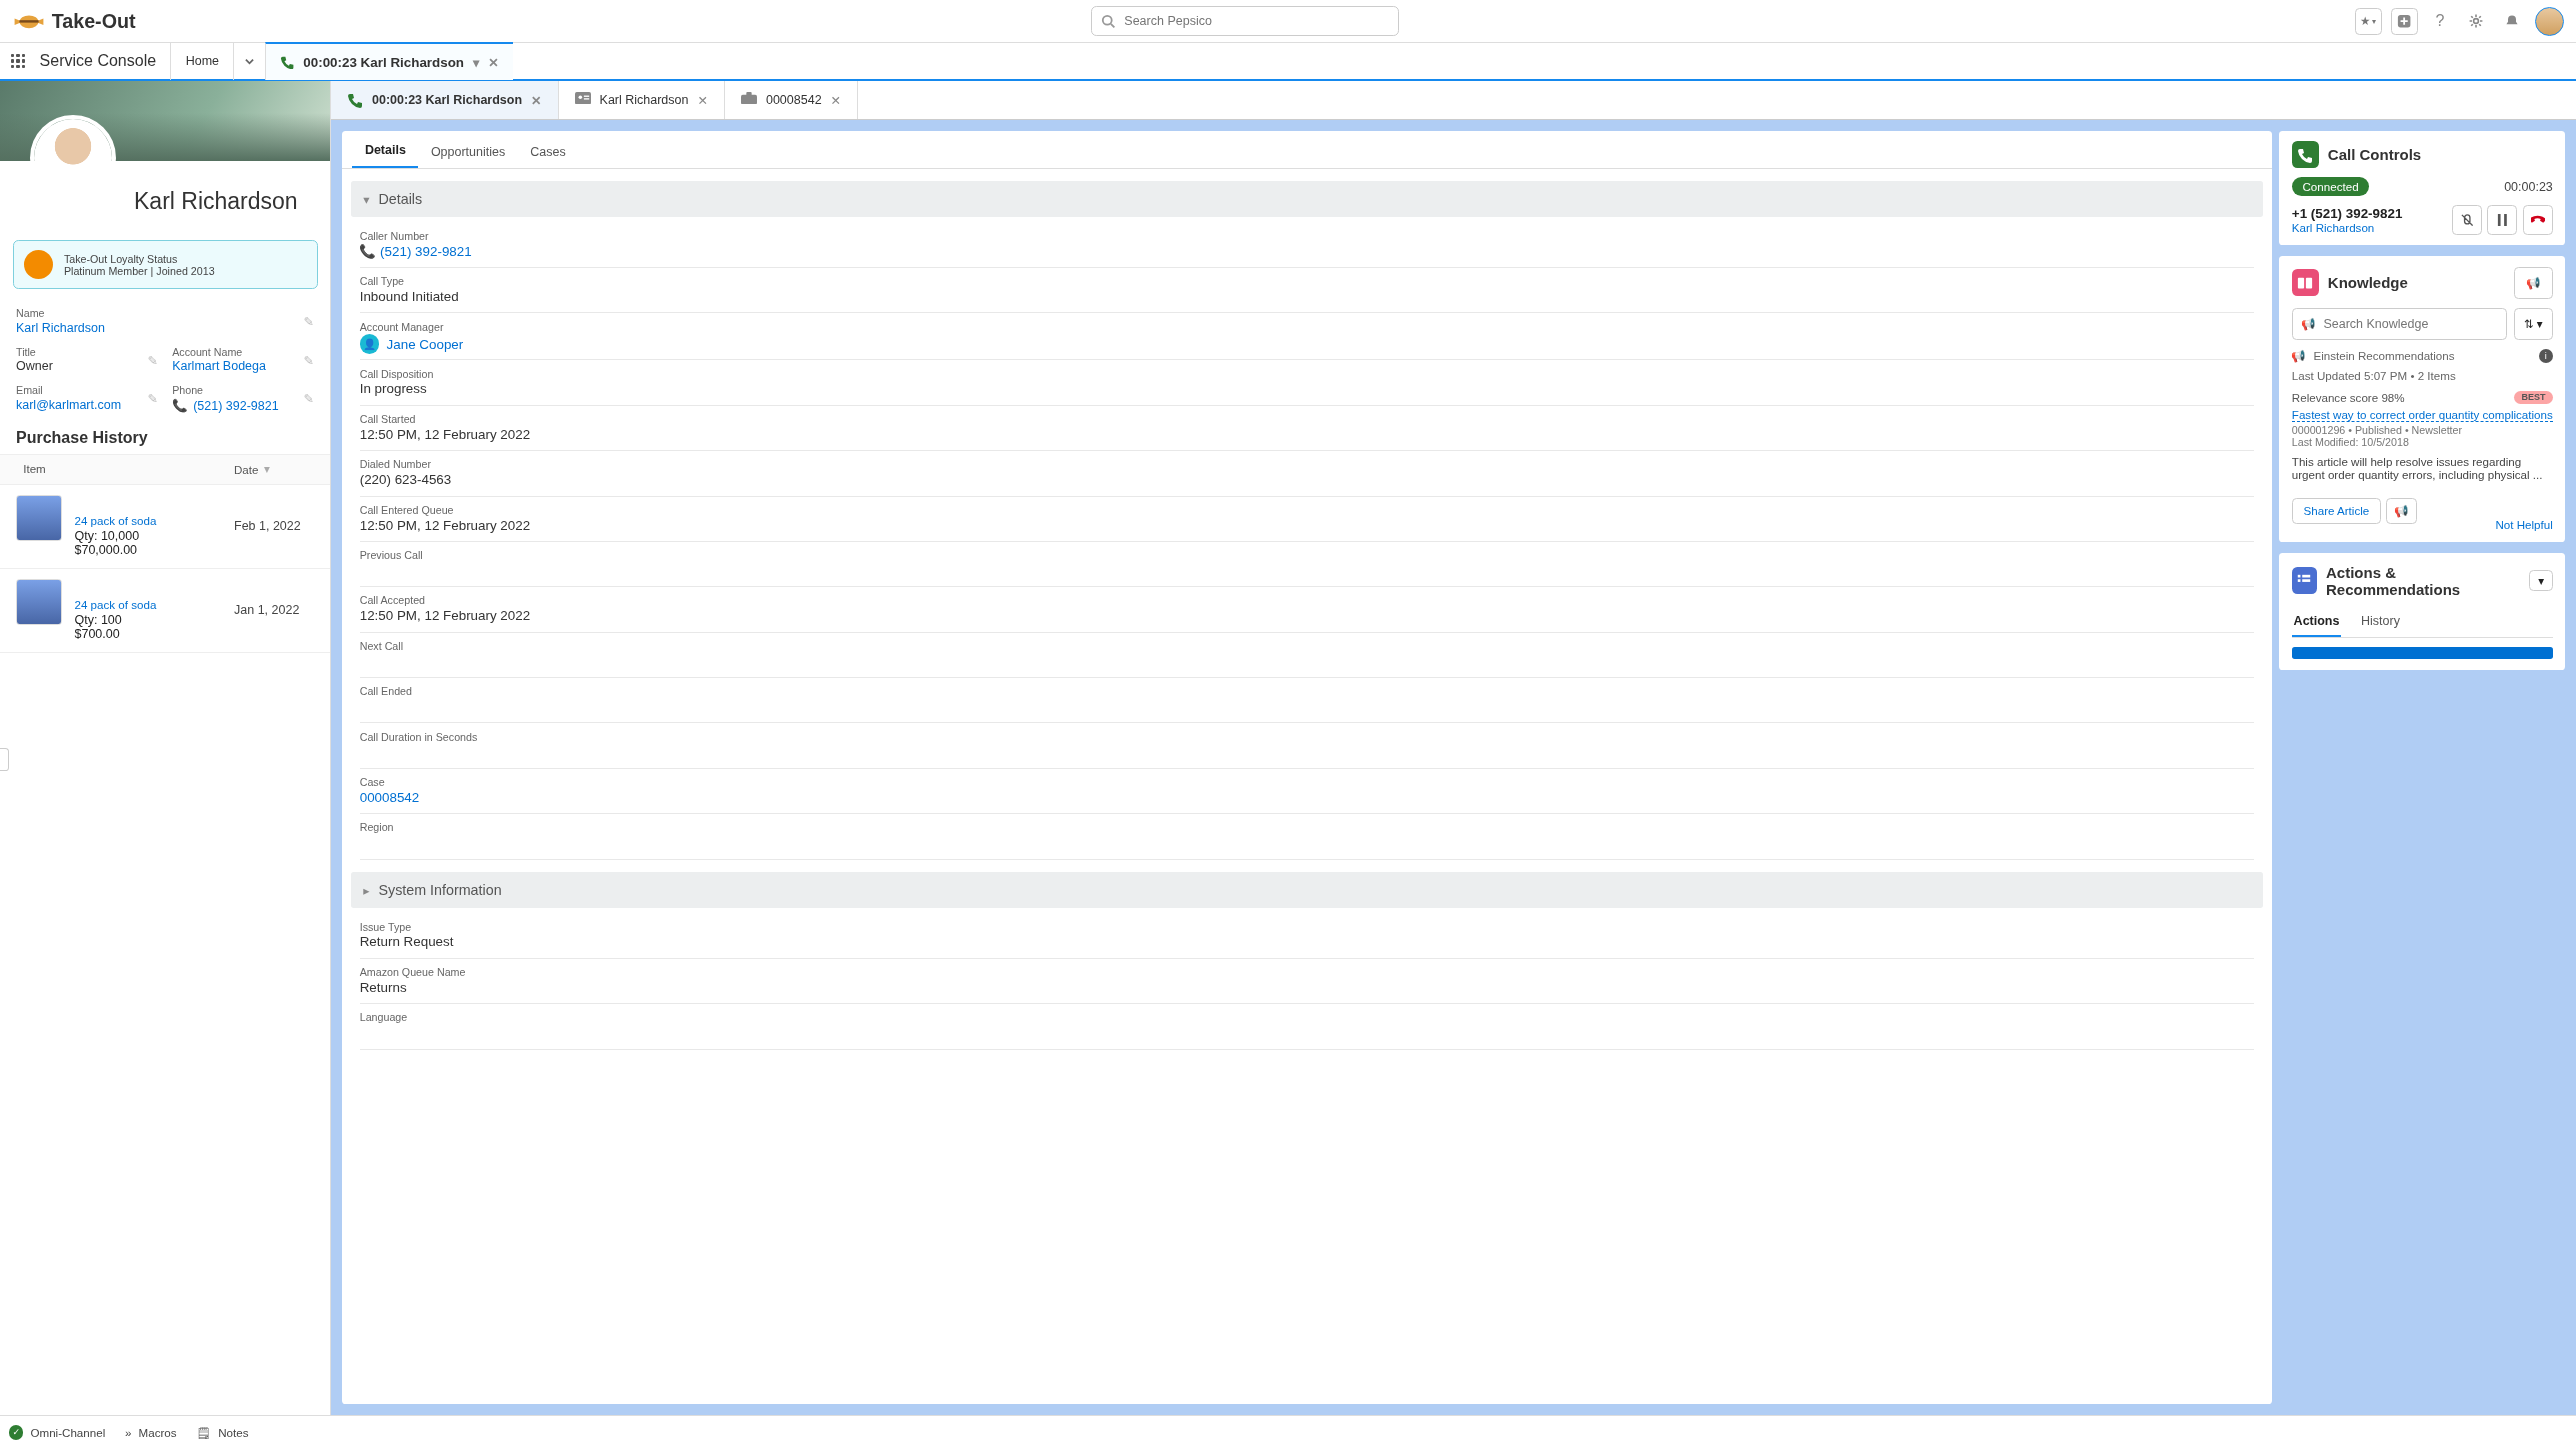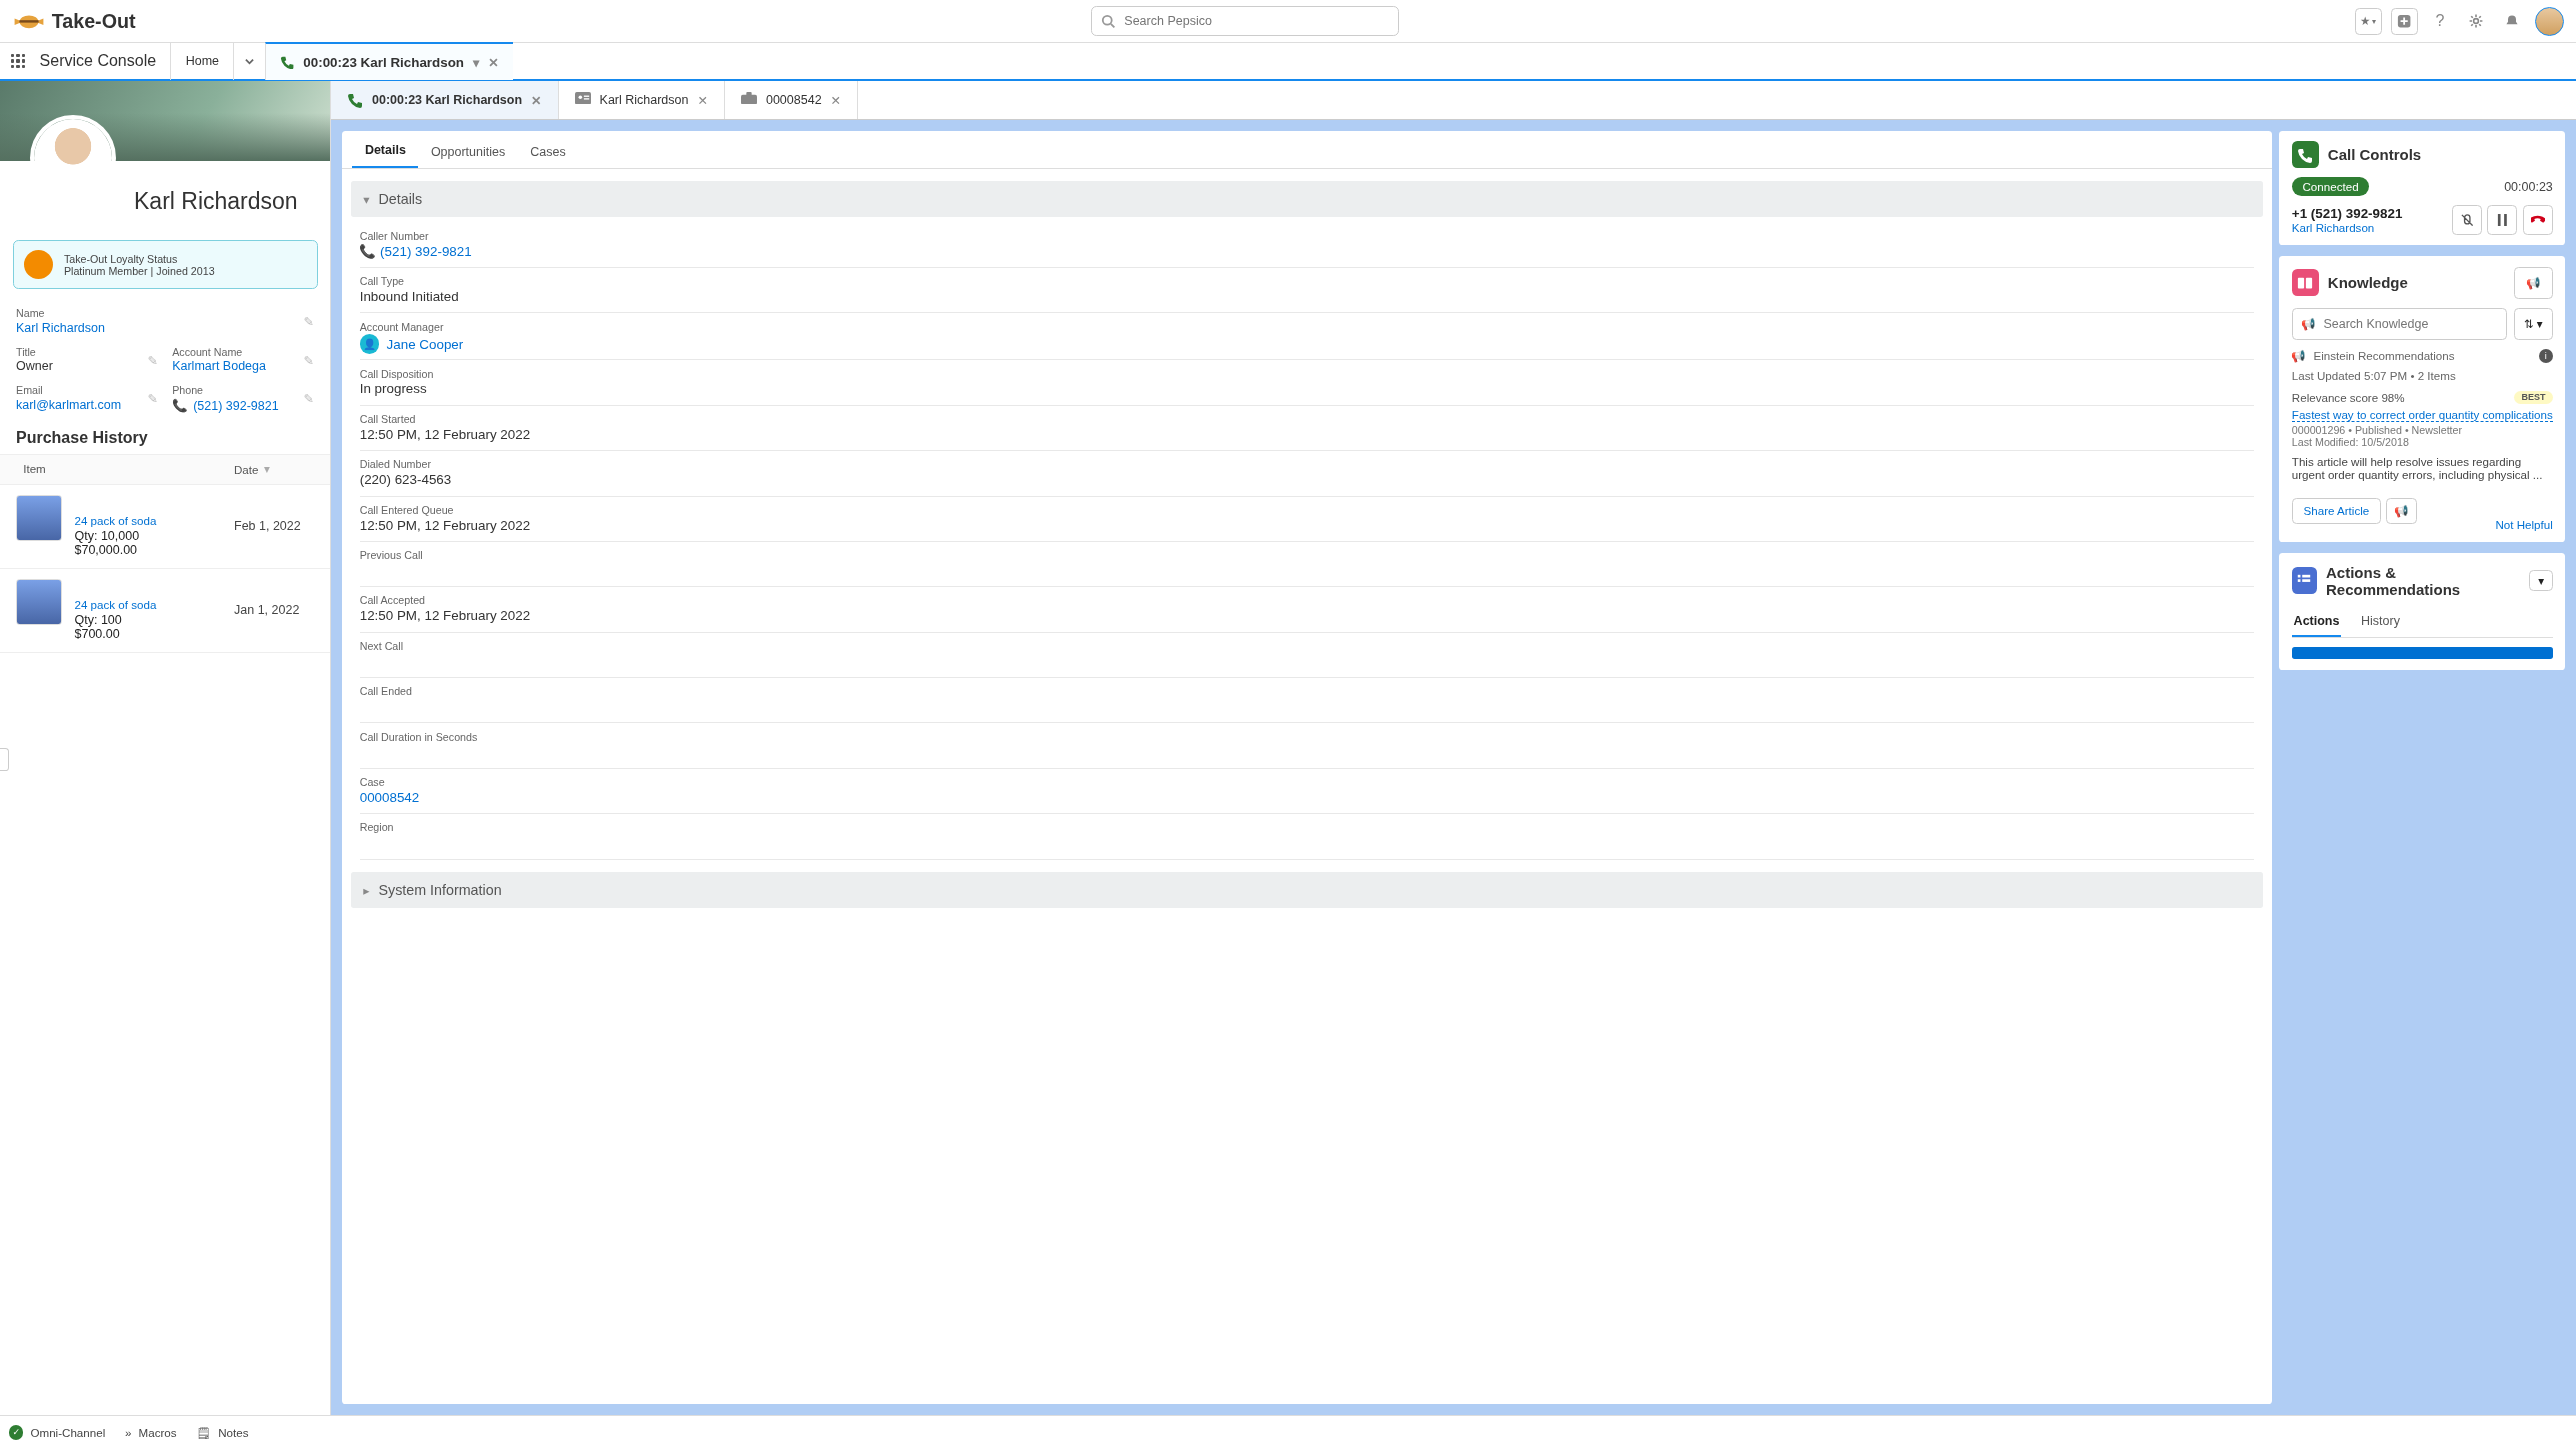--- a/index.html
+++ b/index.html
@@ -91,21 +91,21 @@
 .btn-row { display:flex; gap:5.4px; }
 .ctl-btn { width:30px; height:30px; border:0.9px solid #ccc; border-radius:4.5px; background:#fff; display:flex; align-items:center; justify-content:center; font-size:12.5px; }
 .ctl-btn.danger { color:#d0021b; }
 
 .k-search { border:0.9px solid #ccc; border-radius:4.5px; height:32px; display:flex; align-items:center; padding:0 9px; gap:7.2px; margin-top:9px; }
 .k-search input { border:none; outline:none; flex:1; font-size:12.5px; color:#777; }
 .small-btn { width:39px; height:32px; border:0.9px solid #ccc; border-radius:4.5px; display:flex; align-items:center; justify-content:center; }
 .krow { display:flex; align-items:center; gap:7.2px; color:#666; font-size:11.6px; margin-top:9px; }
 .speaker-ico { color:#777; }
 .info-dot { width:14.3px; height:14.3px; border-radius:50%; background:#555; color:#fff; font-size:9px; display:flex; align-items:center; justify-content:center; margin-left:auto; }
-.best-chip { background:#fef9c3; border-radius:893px; padding:1.8px 7.2px; font-size:9px; font-weight:700; color:#555; }
+.best-chip { background:#fca5a5; border-radius:893px; padding:1.8px 7.2px; font-size:9px; font-weight:700; color:#555; }
 .klink { color:#0070d2; border-bottom:0.9px dashed #0070d2; }
 .kbtns { display:flex; align-items:center; gap:5.4px; margin-top:9px; }
 .kbtn { border:0.9px solid #ccc; border-radius:4.5px; padding:5.4px 10.7px; font-size:11.6px; color:#0070d2; }
 .nothelp { margin-left:auto; color:#0070d2; font-size:11.6px;margin-top:28px; }
 
 .ar-tabs { display:flex; gap:18px; margin-top:9px; border-bottom:0.9px solid #ddd; }
 .ar-tab { padding:7.2px 1.8px; font-size:12.5px; color:#555; }
 .ar-tab.active { font-weight:700; color:#222; border-bottom:2.7px solid #1589ee; }
 .ar-bar { height:12.5px; background:#0070d2; border-radius:2.7px; margin-top:9px; }
 
@@ -379,20 +379,34 @@
                 <div class="dfield-value link"><a>00008542</a></div>
               </div>
           <div class="dfield">
                 <div class="dfield-label">Region</div>
                 <div class="dfield-value"></div>
               </div>
         </div>
         <div class="section-bar">
           <span class="chev">▸</span>
           <span>System Information</span>
+        </div>
+        <div class="detail-grid">
+          <div class="dfield">
+                <div class="dfield-label">Issue Type</div>
+                <div class="dfield-value">Return Request</div>
+              </div>
+          <div class="dfield">
+                <div class="dfield-label">Amazon Queue Name</div>
+                <div class="dfield-value">Returns</div>
+              </div>
+          <div class="dfield">
+                <div class="dfield-label">Language</div>
+                <div class="dfield-value"></div>
+              </div>
         </div>
         </div>
       </div>
 
       <div class="rightcol">
 
         <div class="panel">
           <div class="panel-hd">
             <div class="picon" style="background:#2e7d32;">
                 <svg width="16" height="16" viewBox="0 0 16 16">

